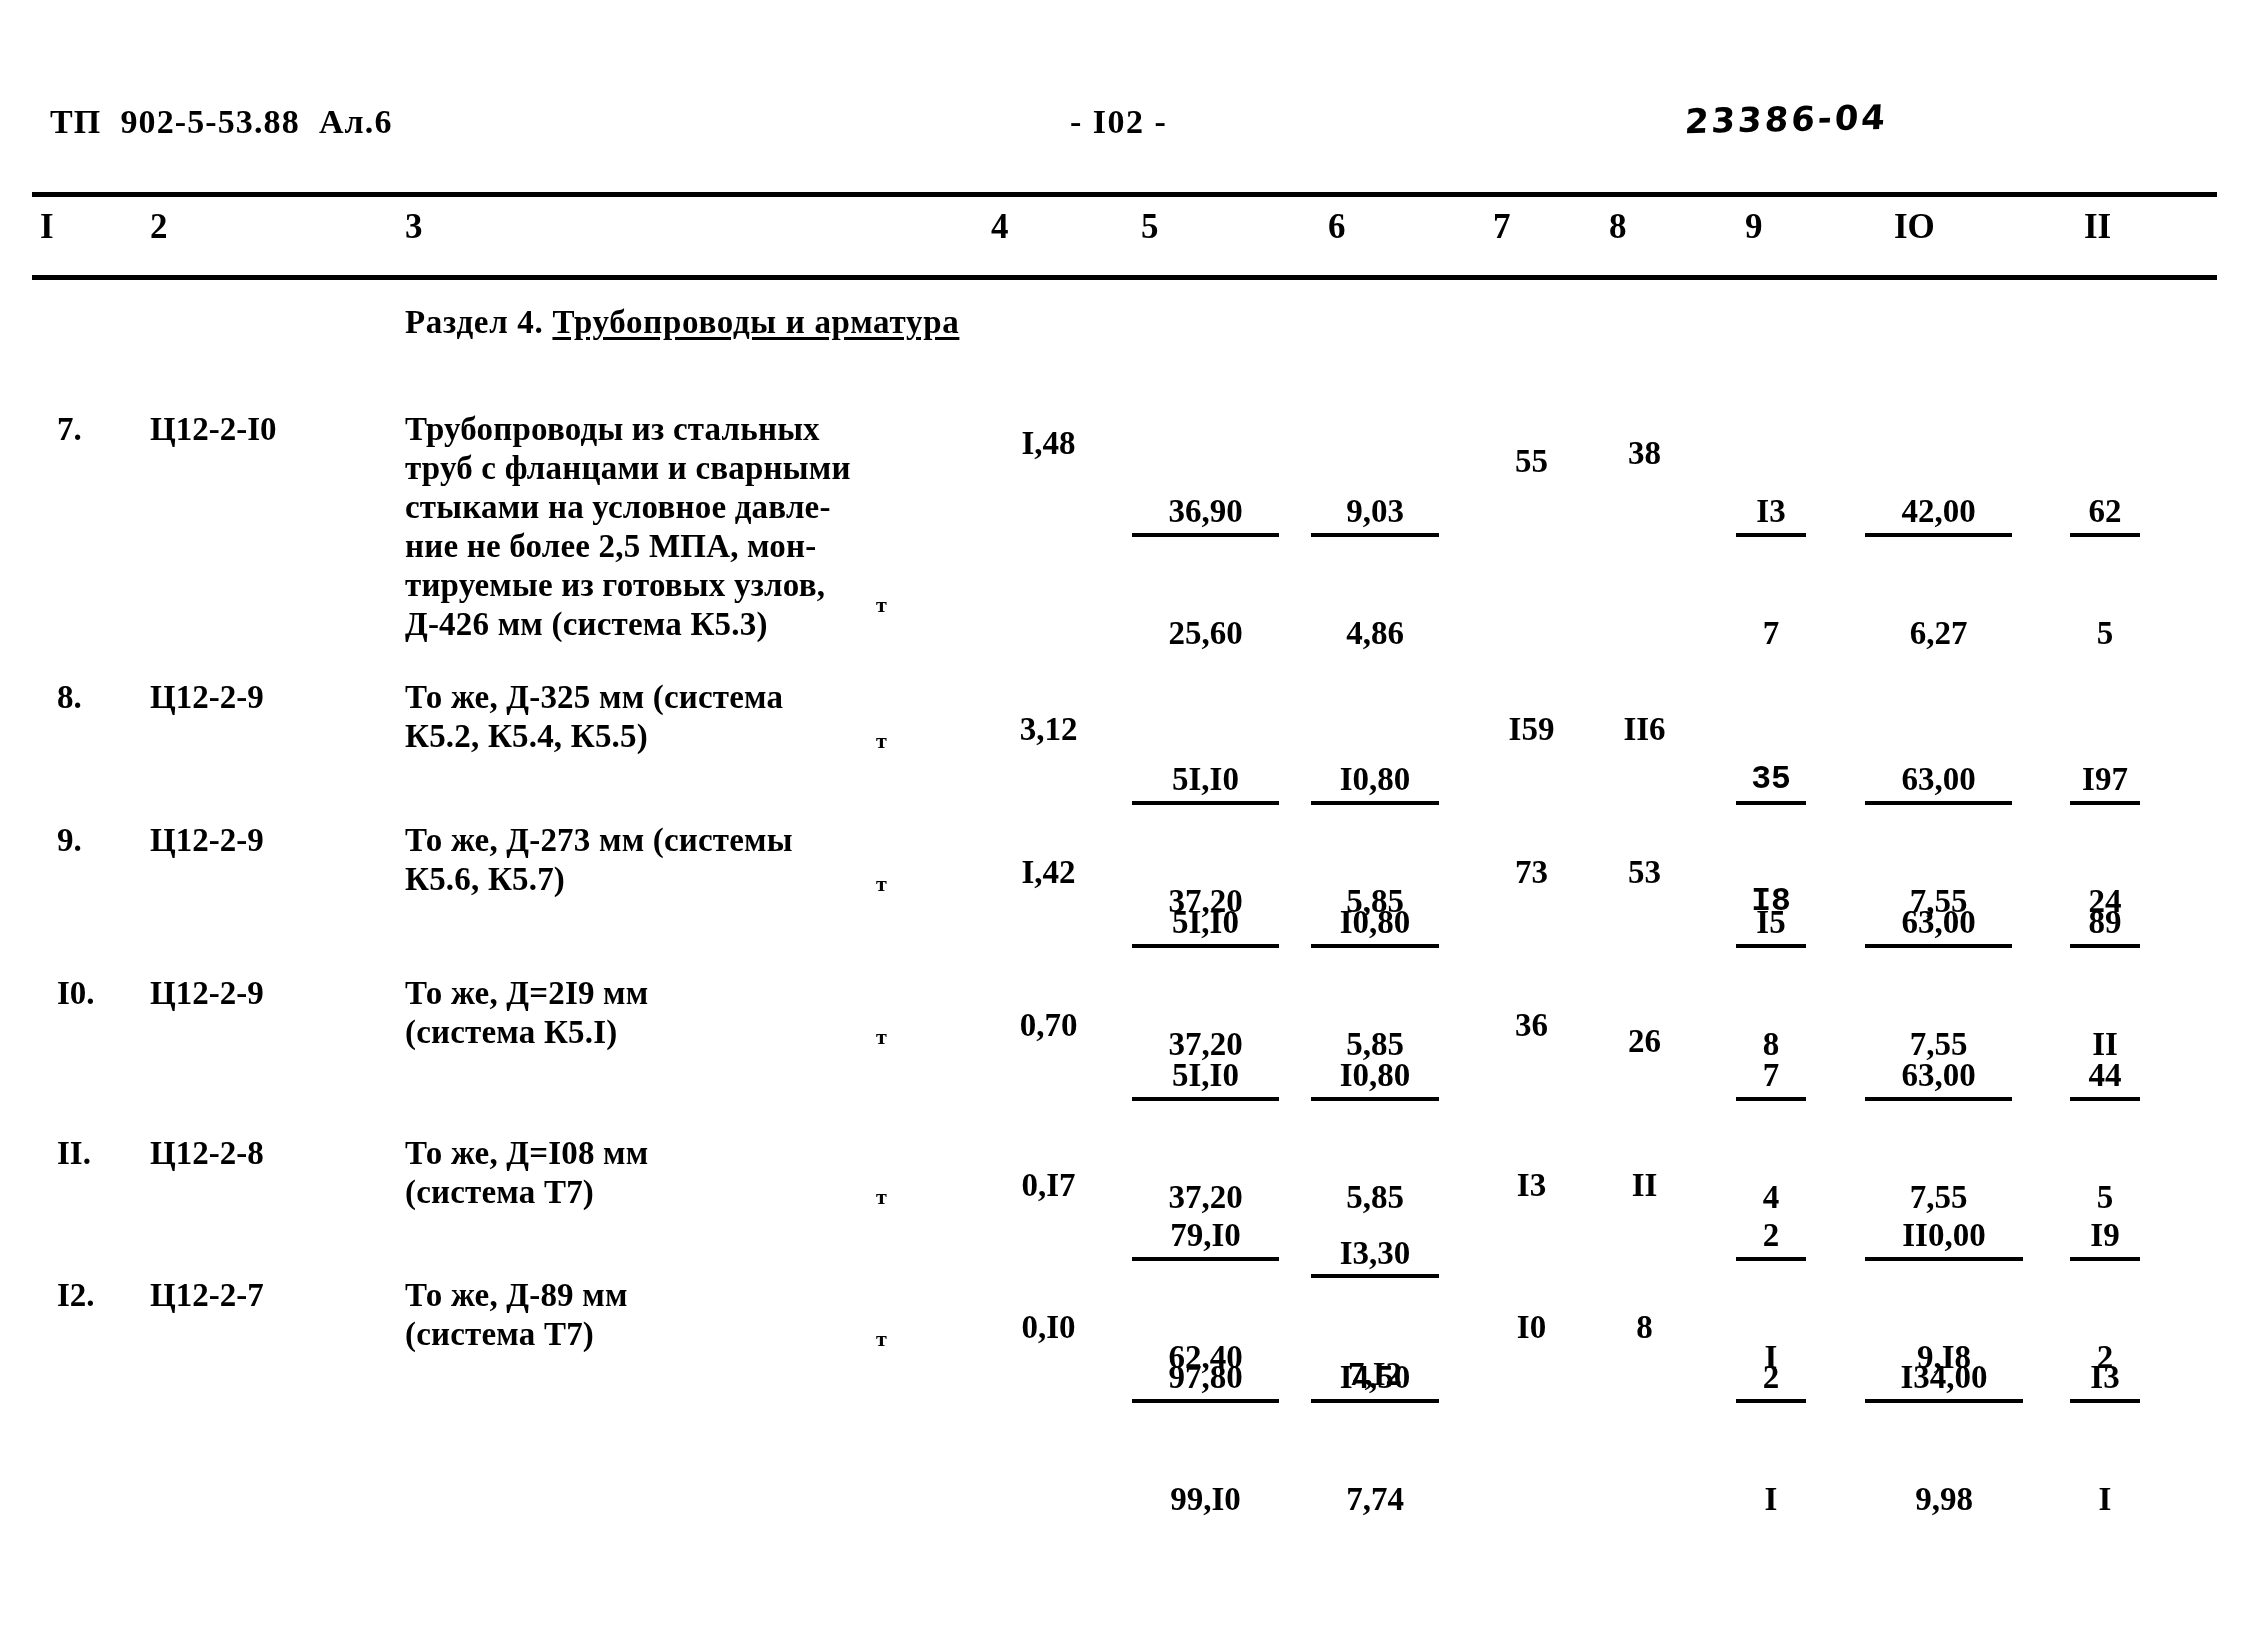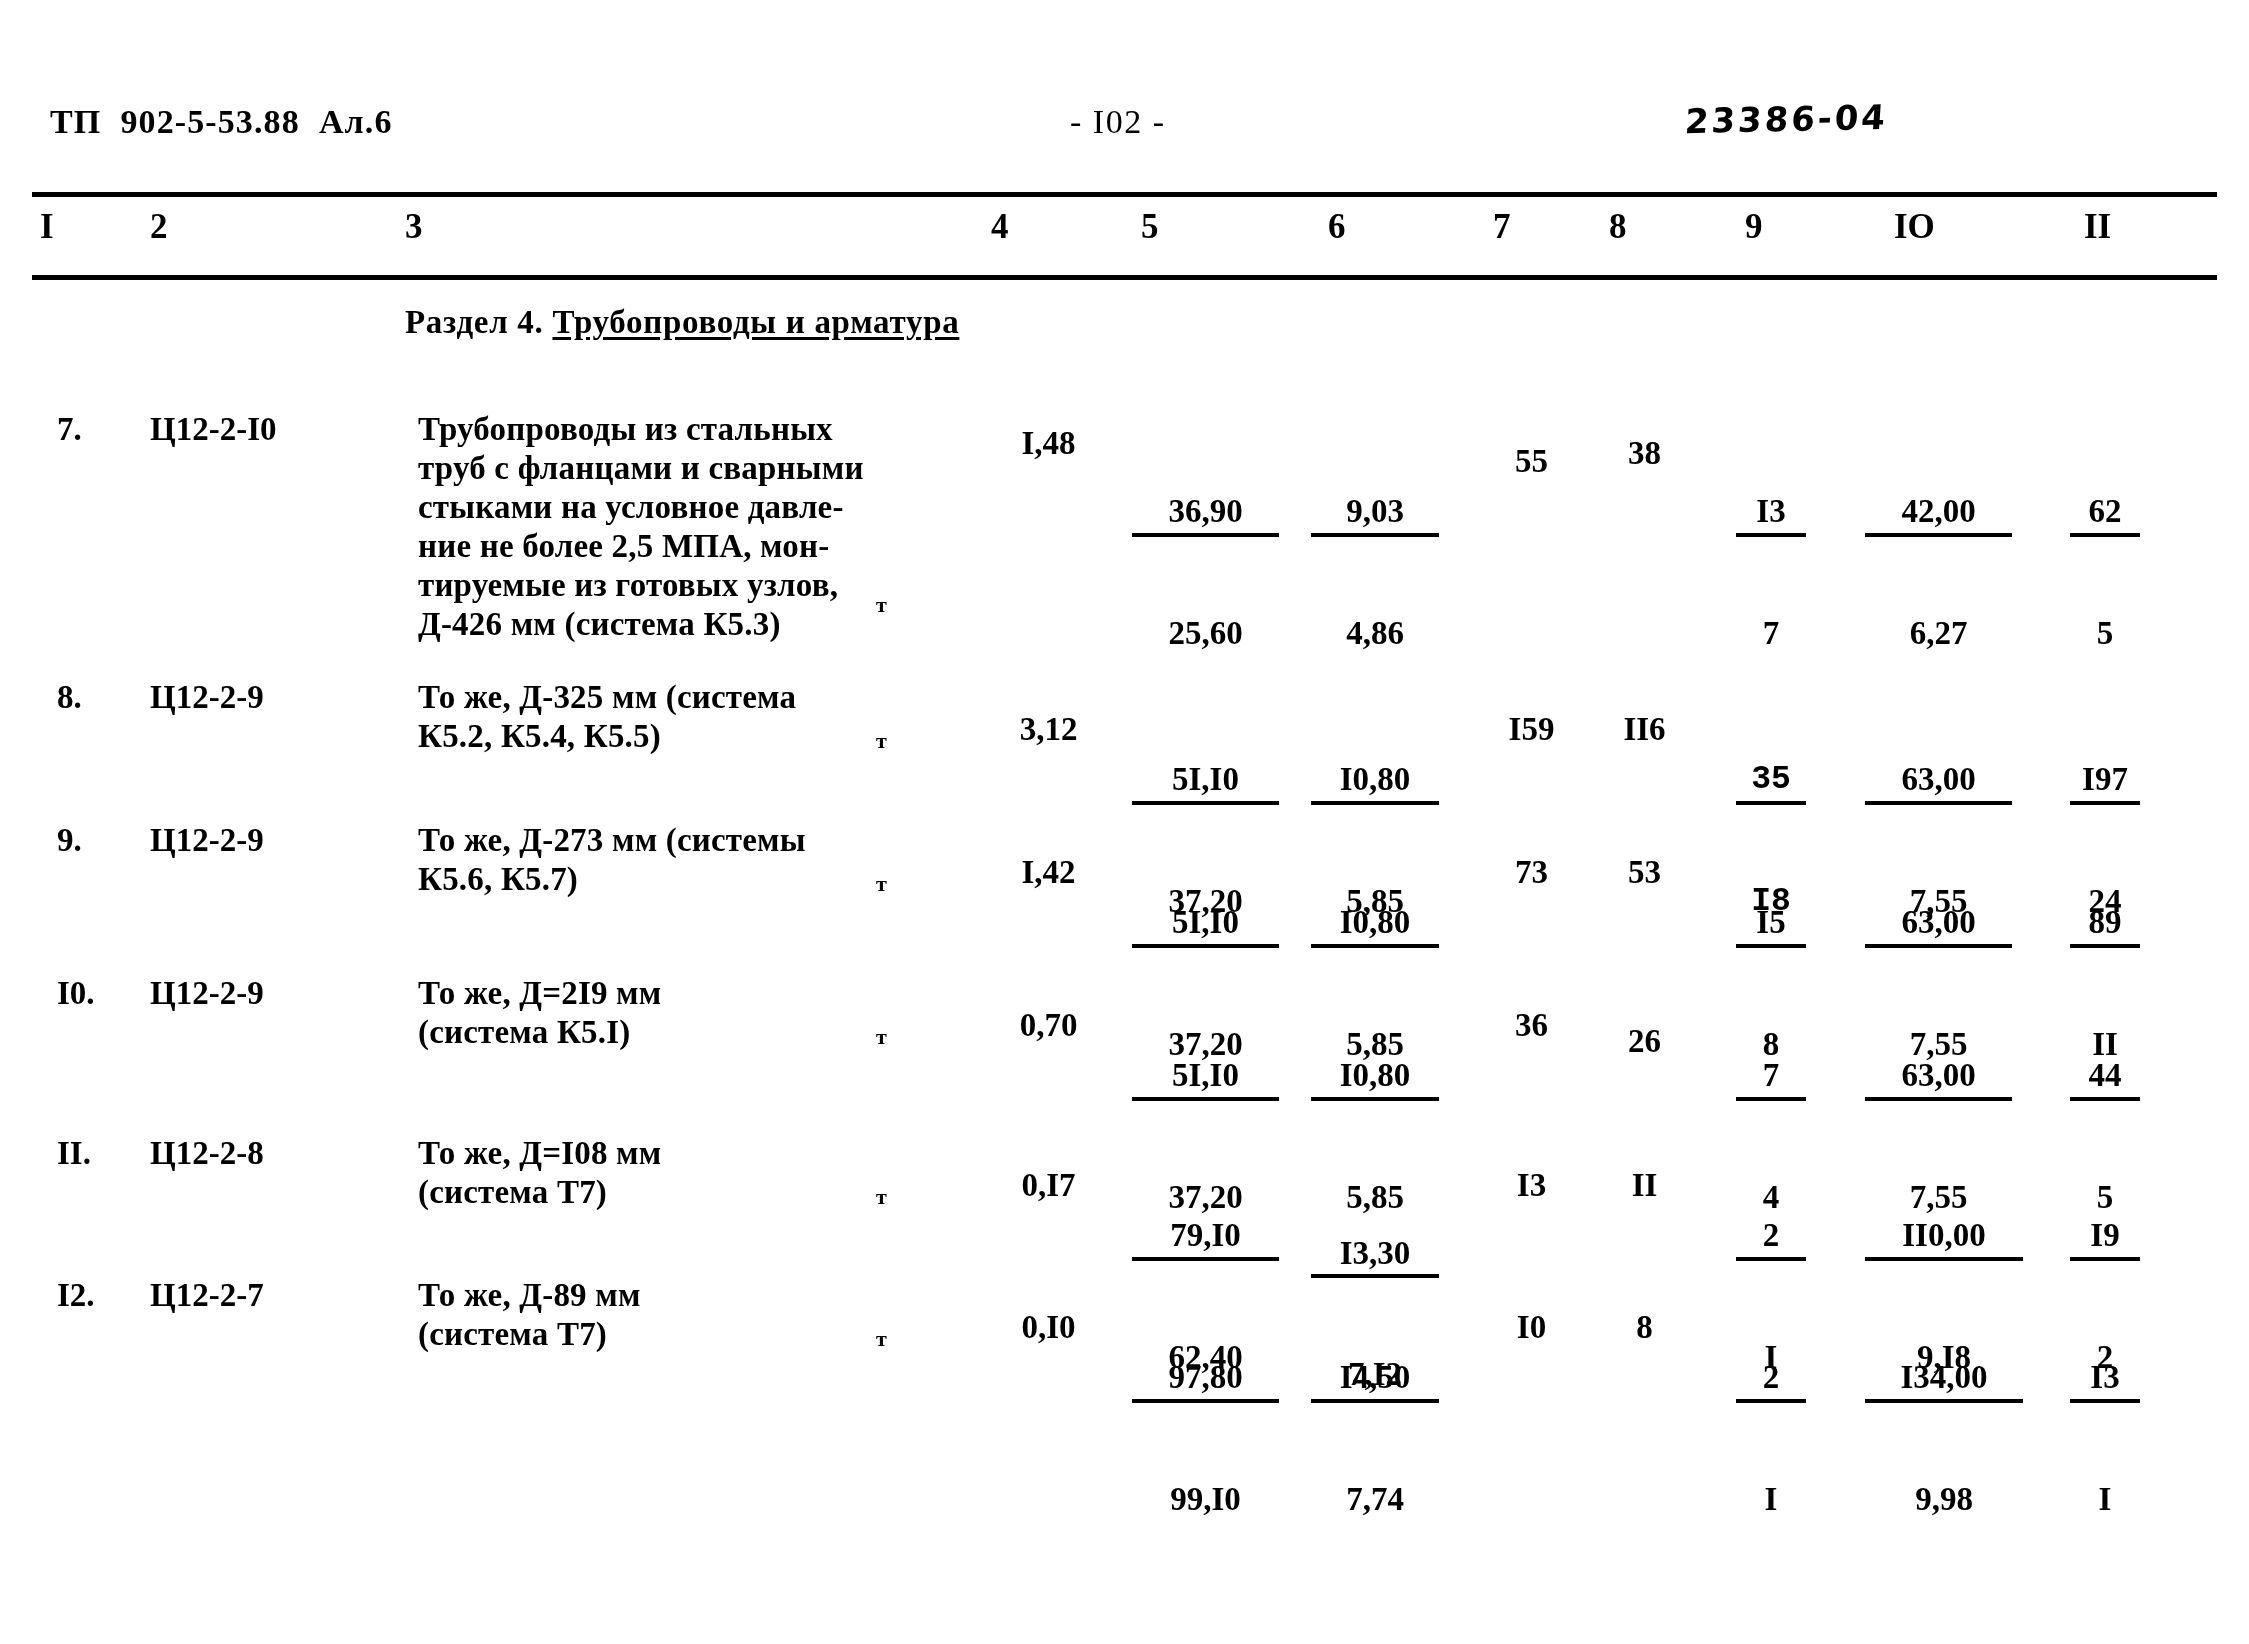--- a/index.html
+++ b/index.html
@@ -27,21 +27,21 @@
     left: 50px; top: 0;
     font-size: 34px;
     font-weight: 700;
     letter-spacing: 1.1px;
     white-space: pre;
   }
   .hdr-page-num {
     position: absolute;
     left: 1070px; top: 0;
     font-size: 34px;
-    font-weight: 400;
+    font-weight: 700;
     letter-spacing: 1.5px;
     white-space: pre;
   }
   .hdr-hand-code {
     position: absolute;
     left: 1685px; top: -4.4px;
     font-size: 34px;
     font-weight: 600;
     font-family: "DejaVu Sans", sans-serif;
     letter-spacing: 2.9px;
@@ -97,21 +97,21 @@
   }
   .cell {
     position: absolute;
     font-size: 33px;
     font-weight: 700;
     white-space: pre;
     line-height: 1.18;
   }
   .c-num   { left: 57px;  width: 88px; text-align: left; }
   .c-code  { left: 150px; }
-  .c-desc  { left: 405px; letter-spacing: 0.2px; margin-left: 13px; }
+  .c-desc  { left: 405px; letter-spacing: 0.2px; }
   .c-unit  { font-size: 22px; font-weight: 700; }
   .c-qty   { left: 988px; }
   .c5      { left: 1132px; }
   .c6      { left: 1311px; }
   .c7      { left: 1491px; }
   .c8      { left: 1604px; }
   .c9      { left: 1736px; }
   .c10     { left: 1865px; }
   .c11     { left: 2070px; }
 

